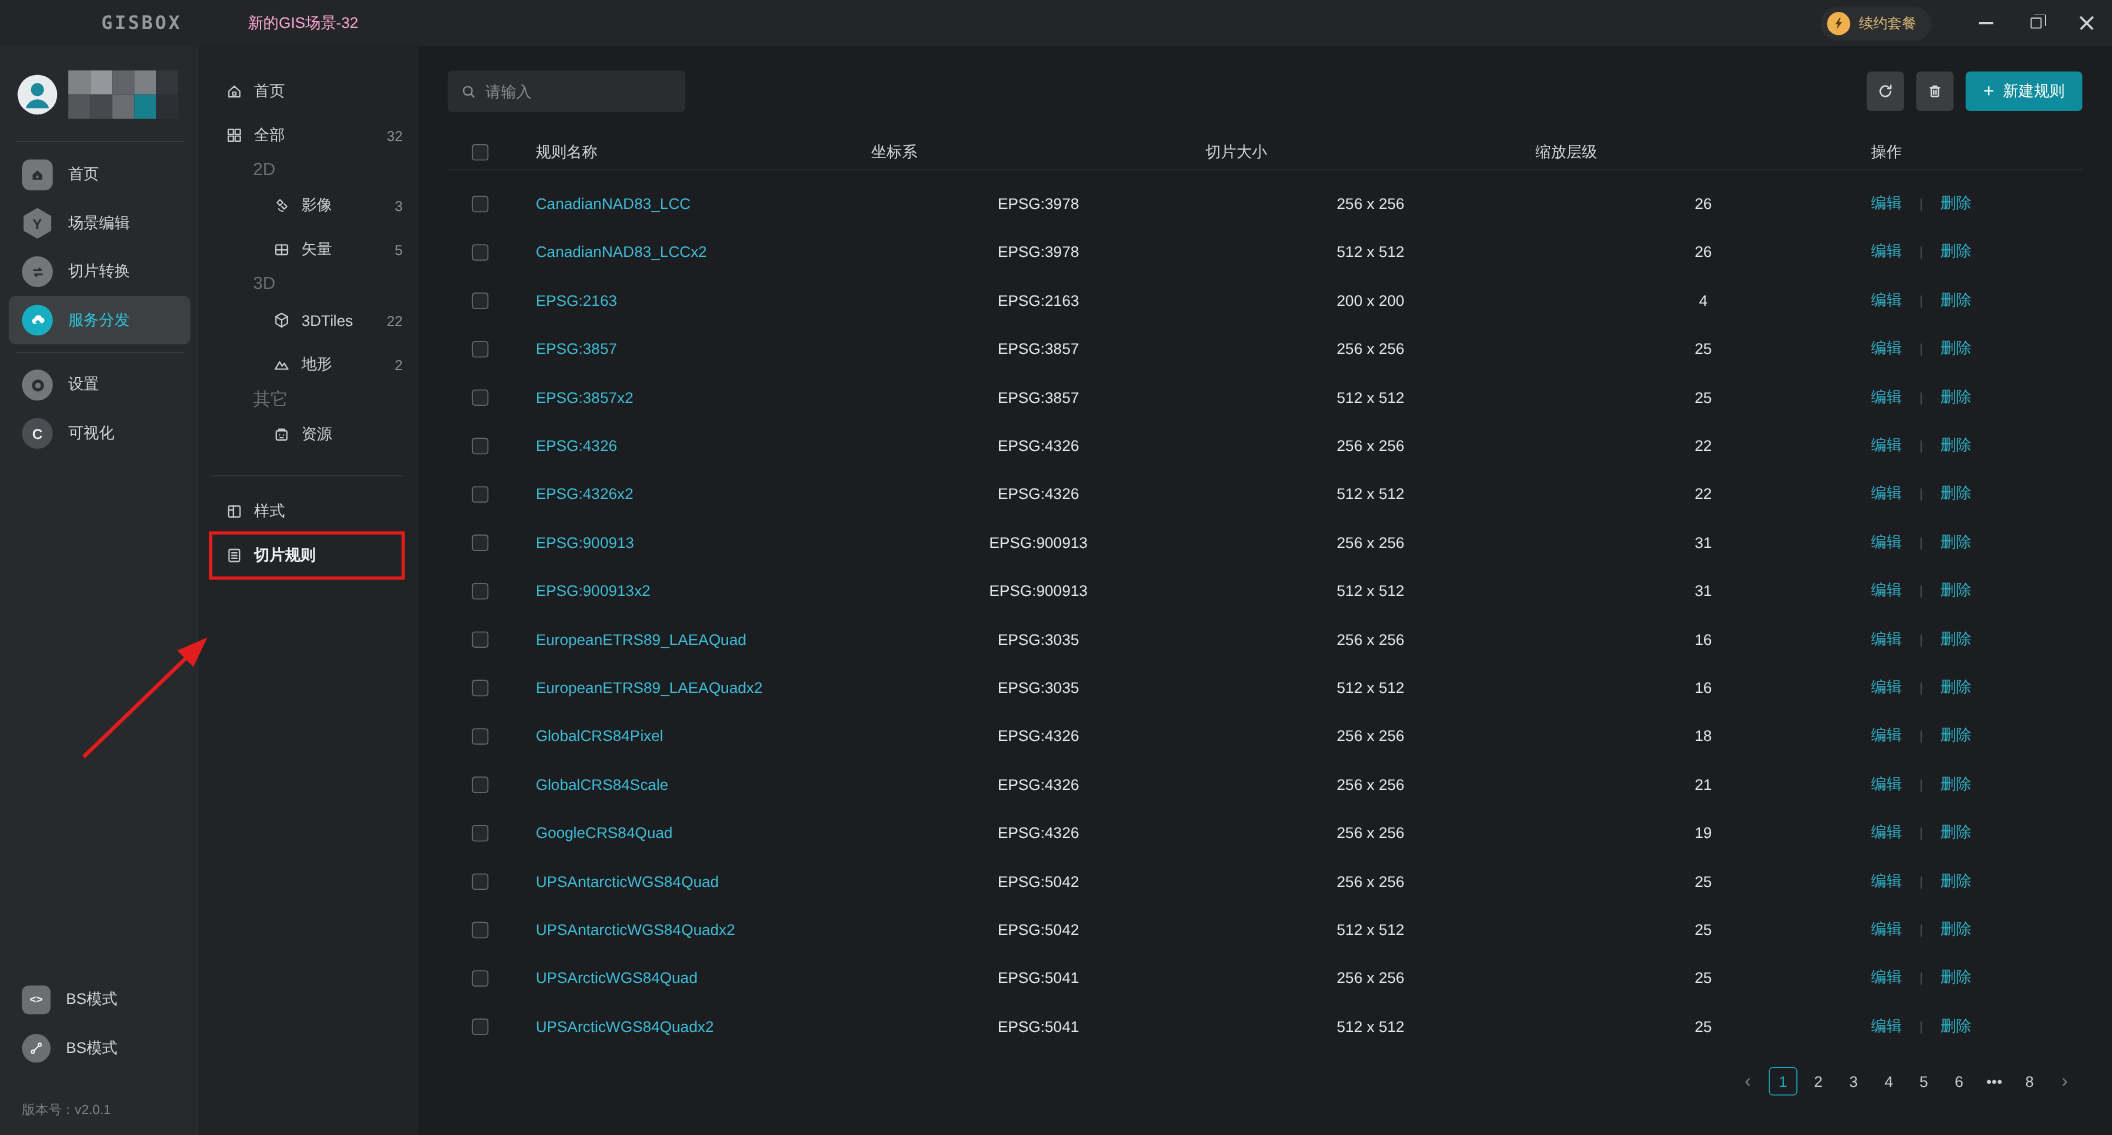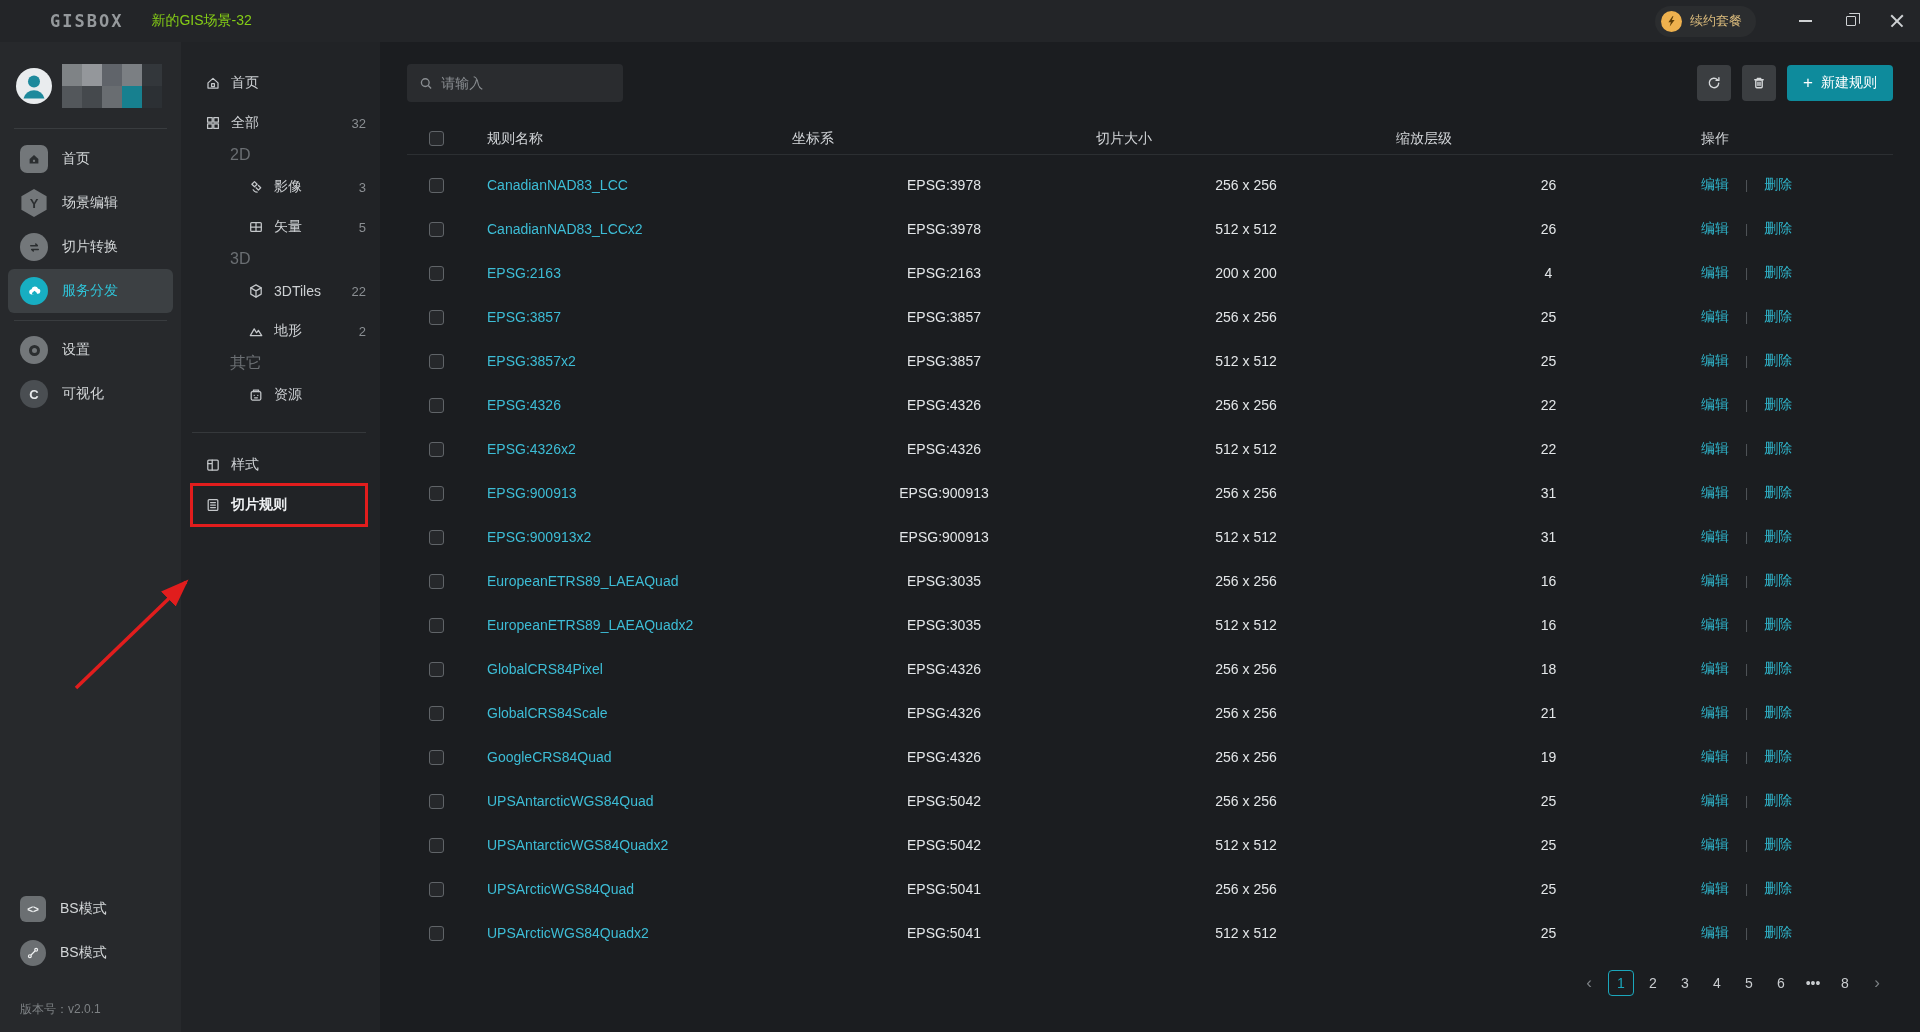--- a/index.html
+++ b/index.html
@@ -1,22 +1,22 @@
 <!DOCTYPE html>
 <html><head>
 <meta charset="utf-8">
 <style>
   * { margin:0; padding:0; box-sizing:border-box; }
   html,body { width:1920px; height:1032px; overflow:hidden; background:#1b1d20;
     font-family:"Liberation Sans","DejaVu Sans",sans-serif; color:#dfe2e4; }
   .titlebar { position:absolute; left:0; top:0; width:1920px; height:42px; background:#232528;
-    display:flex; align-items:center; }
+    display:flex; align-items:center;padding-left:42px; }
   .logo { font-family:"DejaVu Sans Mono",monospace; font-weight:700; font-size:17px; color:#95999c;
     letter-spacing:2px; margin-left:50px; }
-  .wintitle { font-size:14px; color:#84cc16; margin-left:28px; }
+  .wintitle { font-size:14px; color:#f9a8d4; margin-left:60px; }
   .tb-spacer { flex:1; }
   .renew-pill { height:31px; padding:0 14px 0 6px; background:#2b2d2f; border-radius:16px;
     display:flex; align-items:center; gap:8px; cursor:pointer;justify-content:space-between; }
   .renew-pill .bolt-bg { width:21px; height:21px; border-radius:50%; background:#eeb14e;
     display:flex; align-items:center; justify-content:center; }
   .renew-pill span.lbl { font-size:13px; color:#d8b97b; }
   .winbtn { width:46px; height:42px; display:flex; align-items:center; justify-content:center; cursor:pointer; }
   .min-glyph { width:13px; height:2px; background:#cfd2d4; }
   .restore-glyph { width:10px; height:10px; border:1.4px solid #cfd2d4; border-radius:1px; position:relative; }
   .restore-glyph::before { content:""; position:absolute; left:2px; top:-4.5px; width:10px; height:10px;

